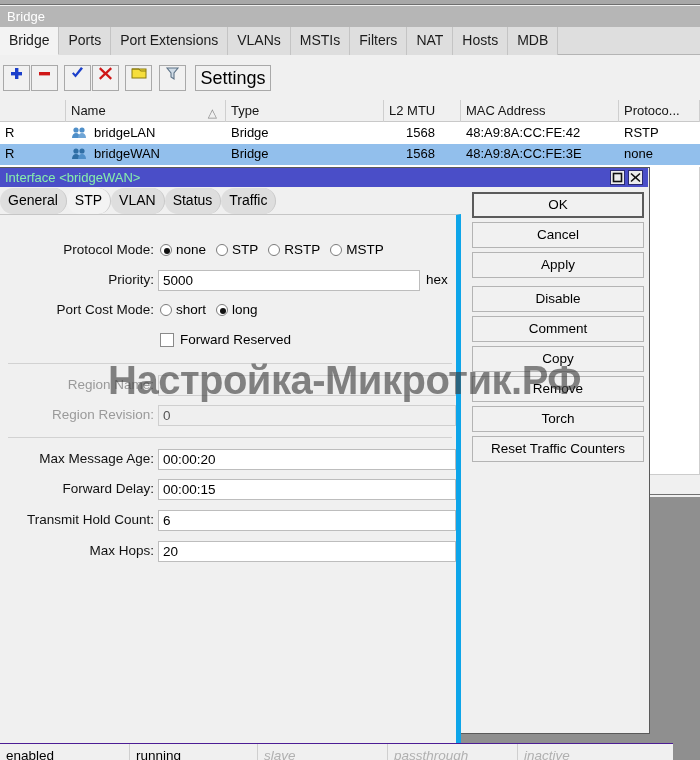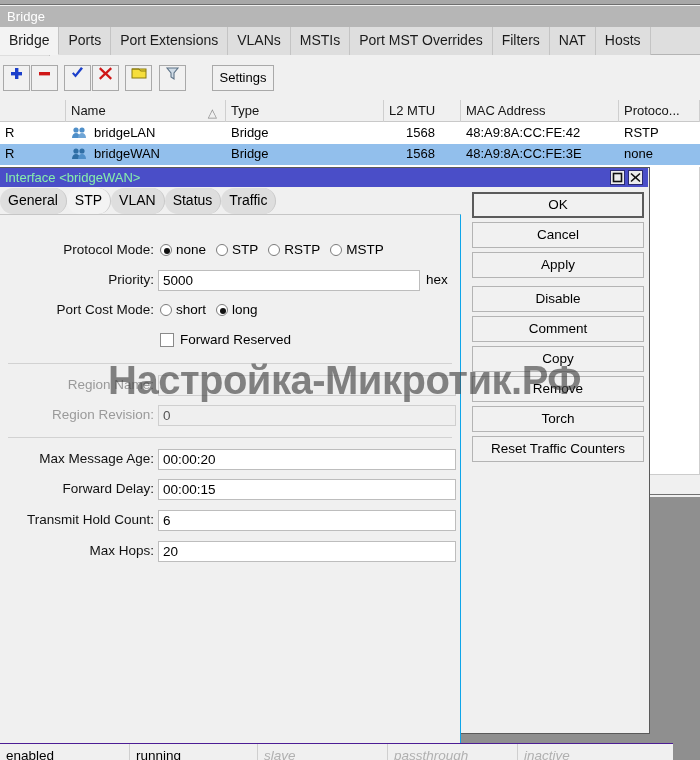--- a/index.html
+++ b/index.html
@@ -153,21 +153,21 @@
     cursor: default;
     border-radius: 13px;
   }
   .dtab.active { background: #f3f3f3; }
 
   
   #form-panel {
     position: absolute; left: 0; top: 46px; width: 461px; height: 536px;
     background: #f0f0f0;
     border-top: 1px solid #c6c6c6;
-    border-right: 1px solid #0ea5e9;
+    border-right: 5px solid #0ea5e9;
     text-decoration: underline;
   }
 
   .frow { position: absolute; left: 0; width: 460px; height: 21px; }
   .flabel {
     position: absolute; right: 0; top: 0; height: 21px;
     line-height: 20px; font-size: 13.5px; text-align: right;
     color: #111; white-space: nowrap;
   }
   .flabel.dim { color: #9a9a9a; }
@@ -274,21 +274,20 @@
   <div id="parent-topline"></div>
 
   <div id="parent-titlebar">Bridge</div>
 
   <div id="parent-tabbar">
     <div class="ptab active">Bridge</div>
     <div class="ptab">Ports</div>
     <div class="ptab">Port Extensions</div>
     <div class="ptab">VLANs</div>
     <div class="ptab">MSTIs</div>
-    <div class="ptab">Port MST Overrides</div>
     <div class="ptab">Filters</div>
     <div class="ptab">NAT</div>
     <div class="ptab">Hosts</div>
     <div class="ptab">MDB</div>
   </div>
 
   <div id="parent-toolbar">
     <div class="tbtn" style="left:3px;  width:27px;">
       <span>
         <svg width="15" height="15" viewBox="0 0 15 15">
@@ -326,21 +325,21 @@
           </svg>
       </span>
     </div>
     <div class="tbtn" style="left:159px;width:27px;">
       <span>
         <svg width="15" height="15" viewBox="0 0 15 15">
             <path d="M2 2 L13 2 L9 7 L9 13 L6 11 L6 7 Z" fill="#cfdbe6" stroke="#5d7286" stroke-width="1.1"></path>
           </svg>
       </span>
     </div>
-    <div class="tbtn" style="left:212px;width:62px;line-height:24px;font-size:13px;">Settings</div>
+    <div class="tbtn" style="left:195px;width:76px;line-height:24px;font-size:18px;">Settings</div>
   </div>
 
   <div id="parent-table">
 
     <div id="col-header">
       <div class="chcell" style="left:0px;   width:66px;"></div>
       <div class="chcell" style="left:66px;  width:160px;">
         <span>Name</span>
         <span style="position:absolute;right:8px;top:3px;font-size:12px;color:#8d8d8d;">△</span>
       </div>

